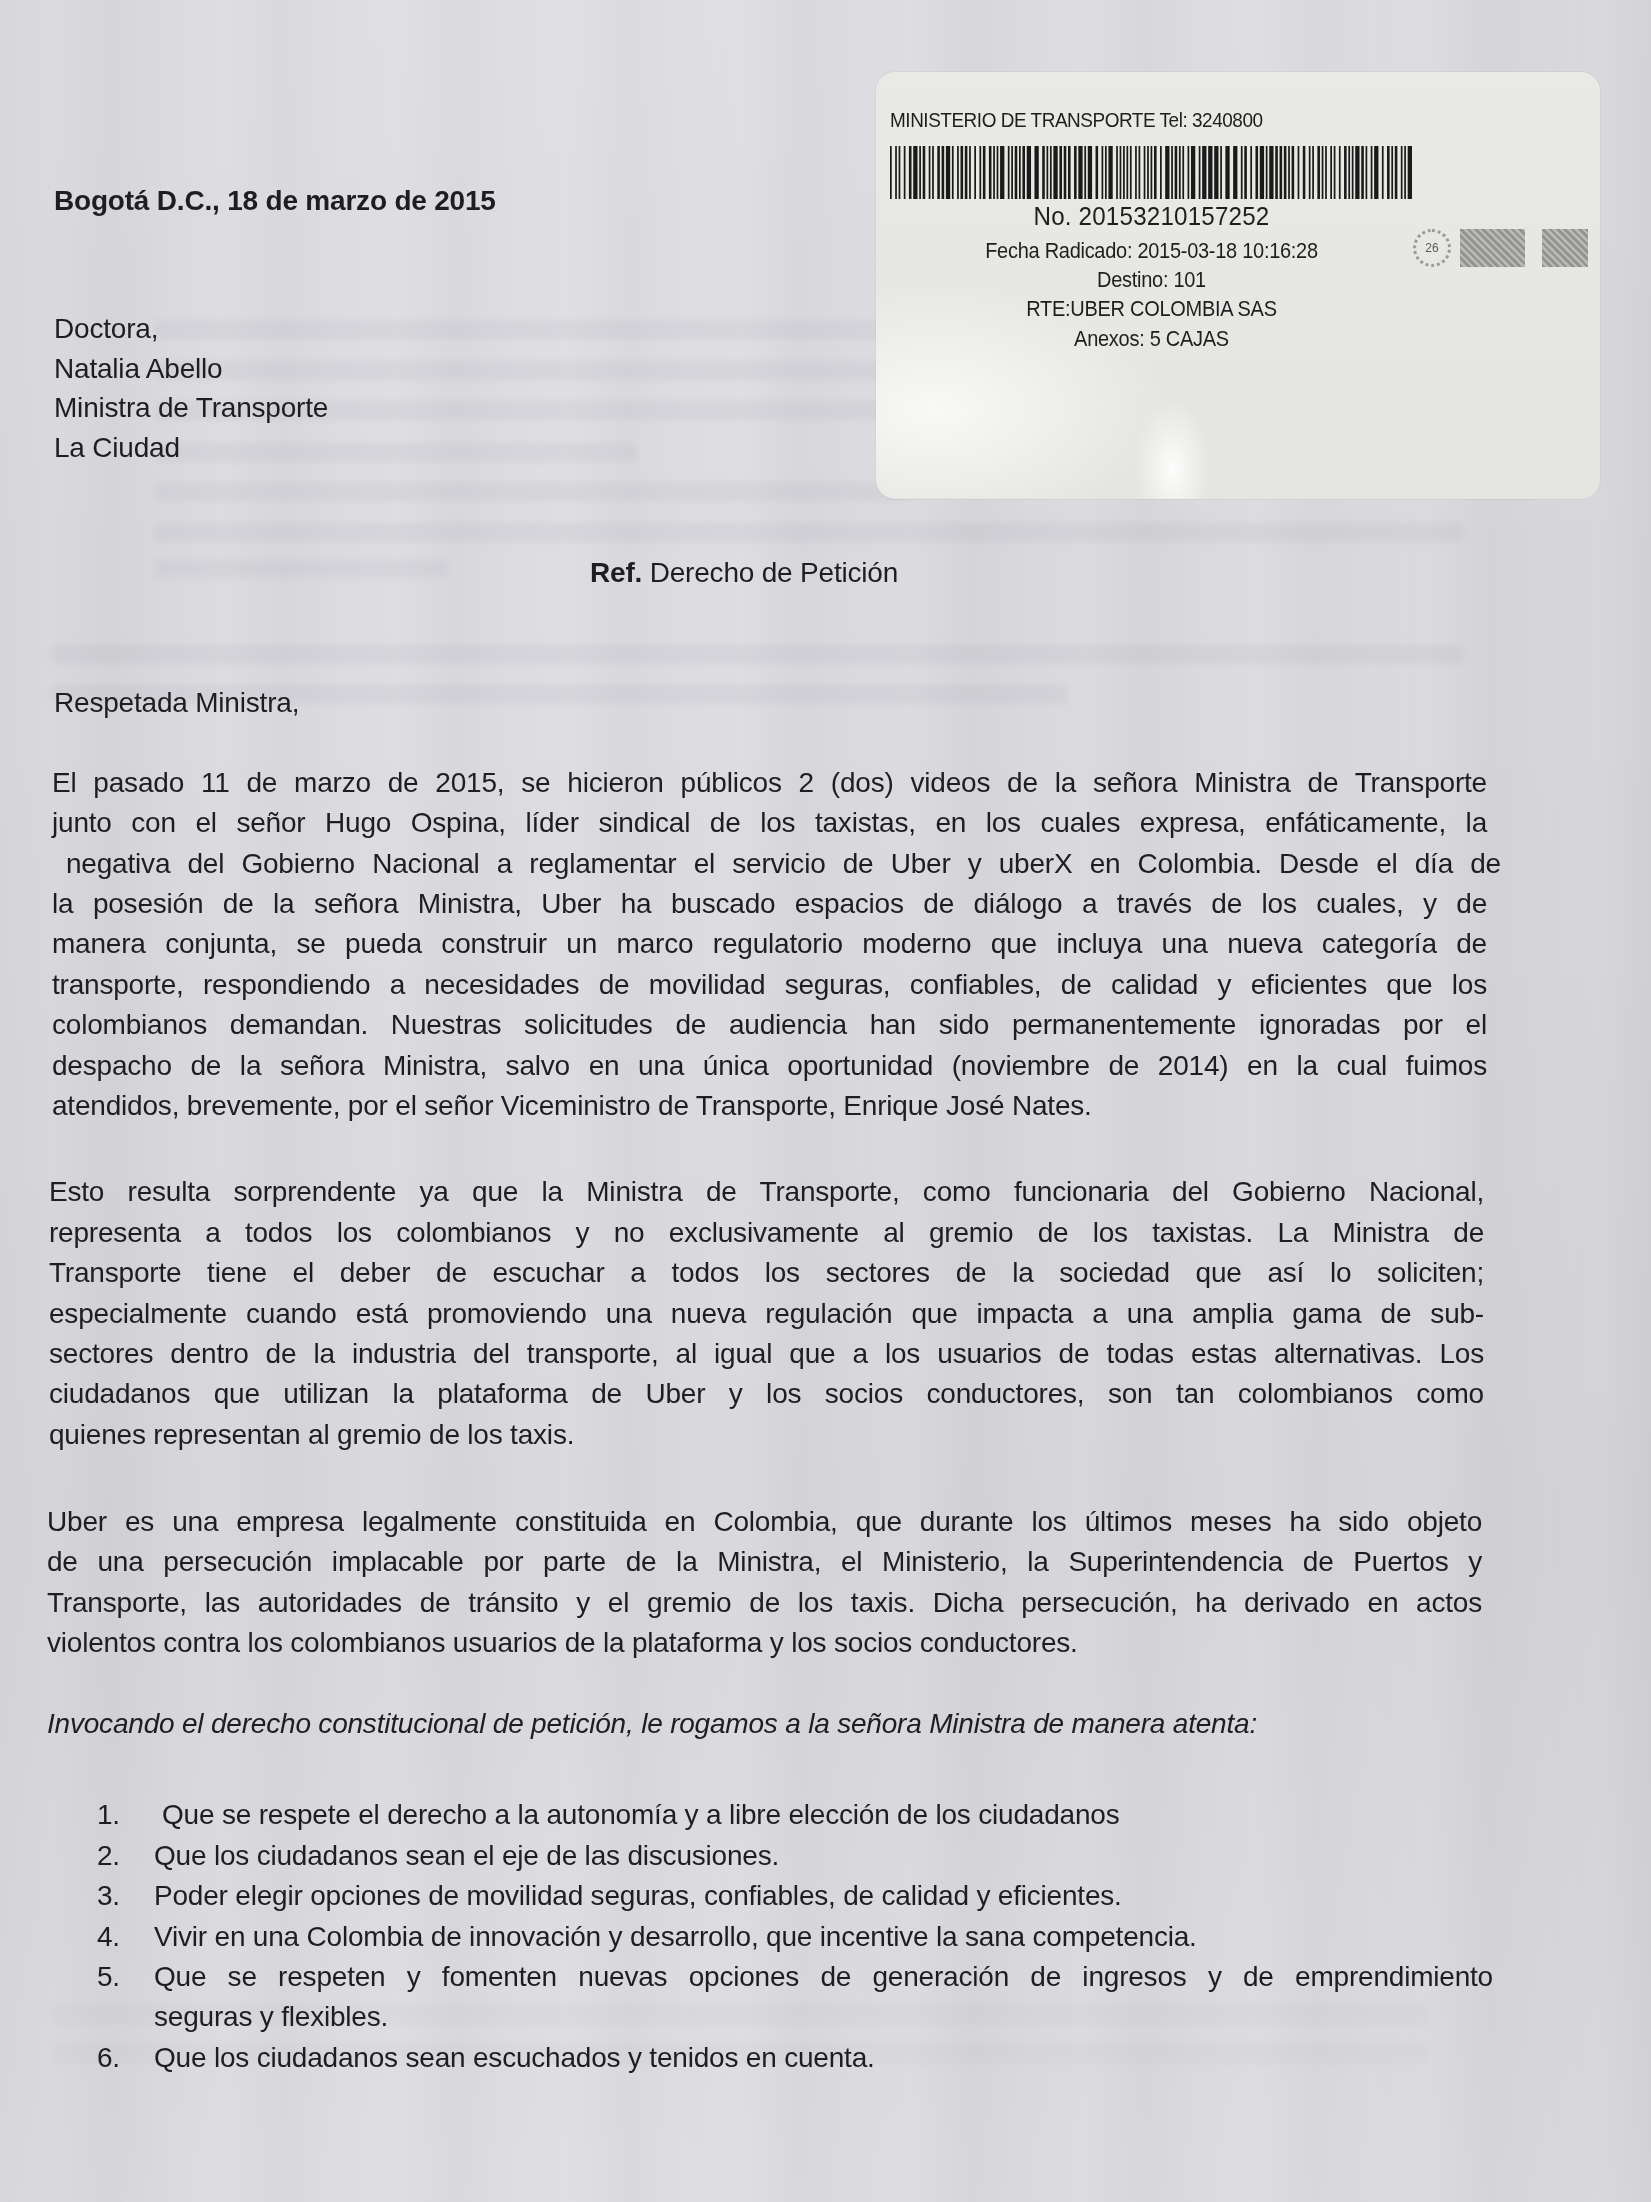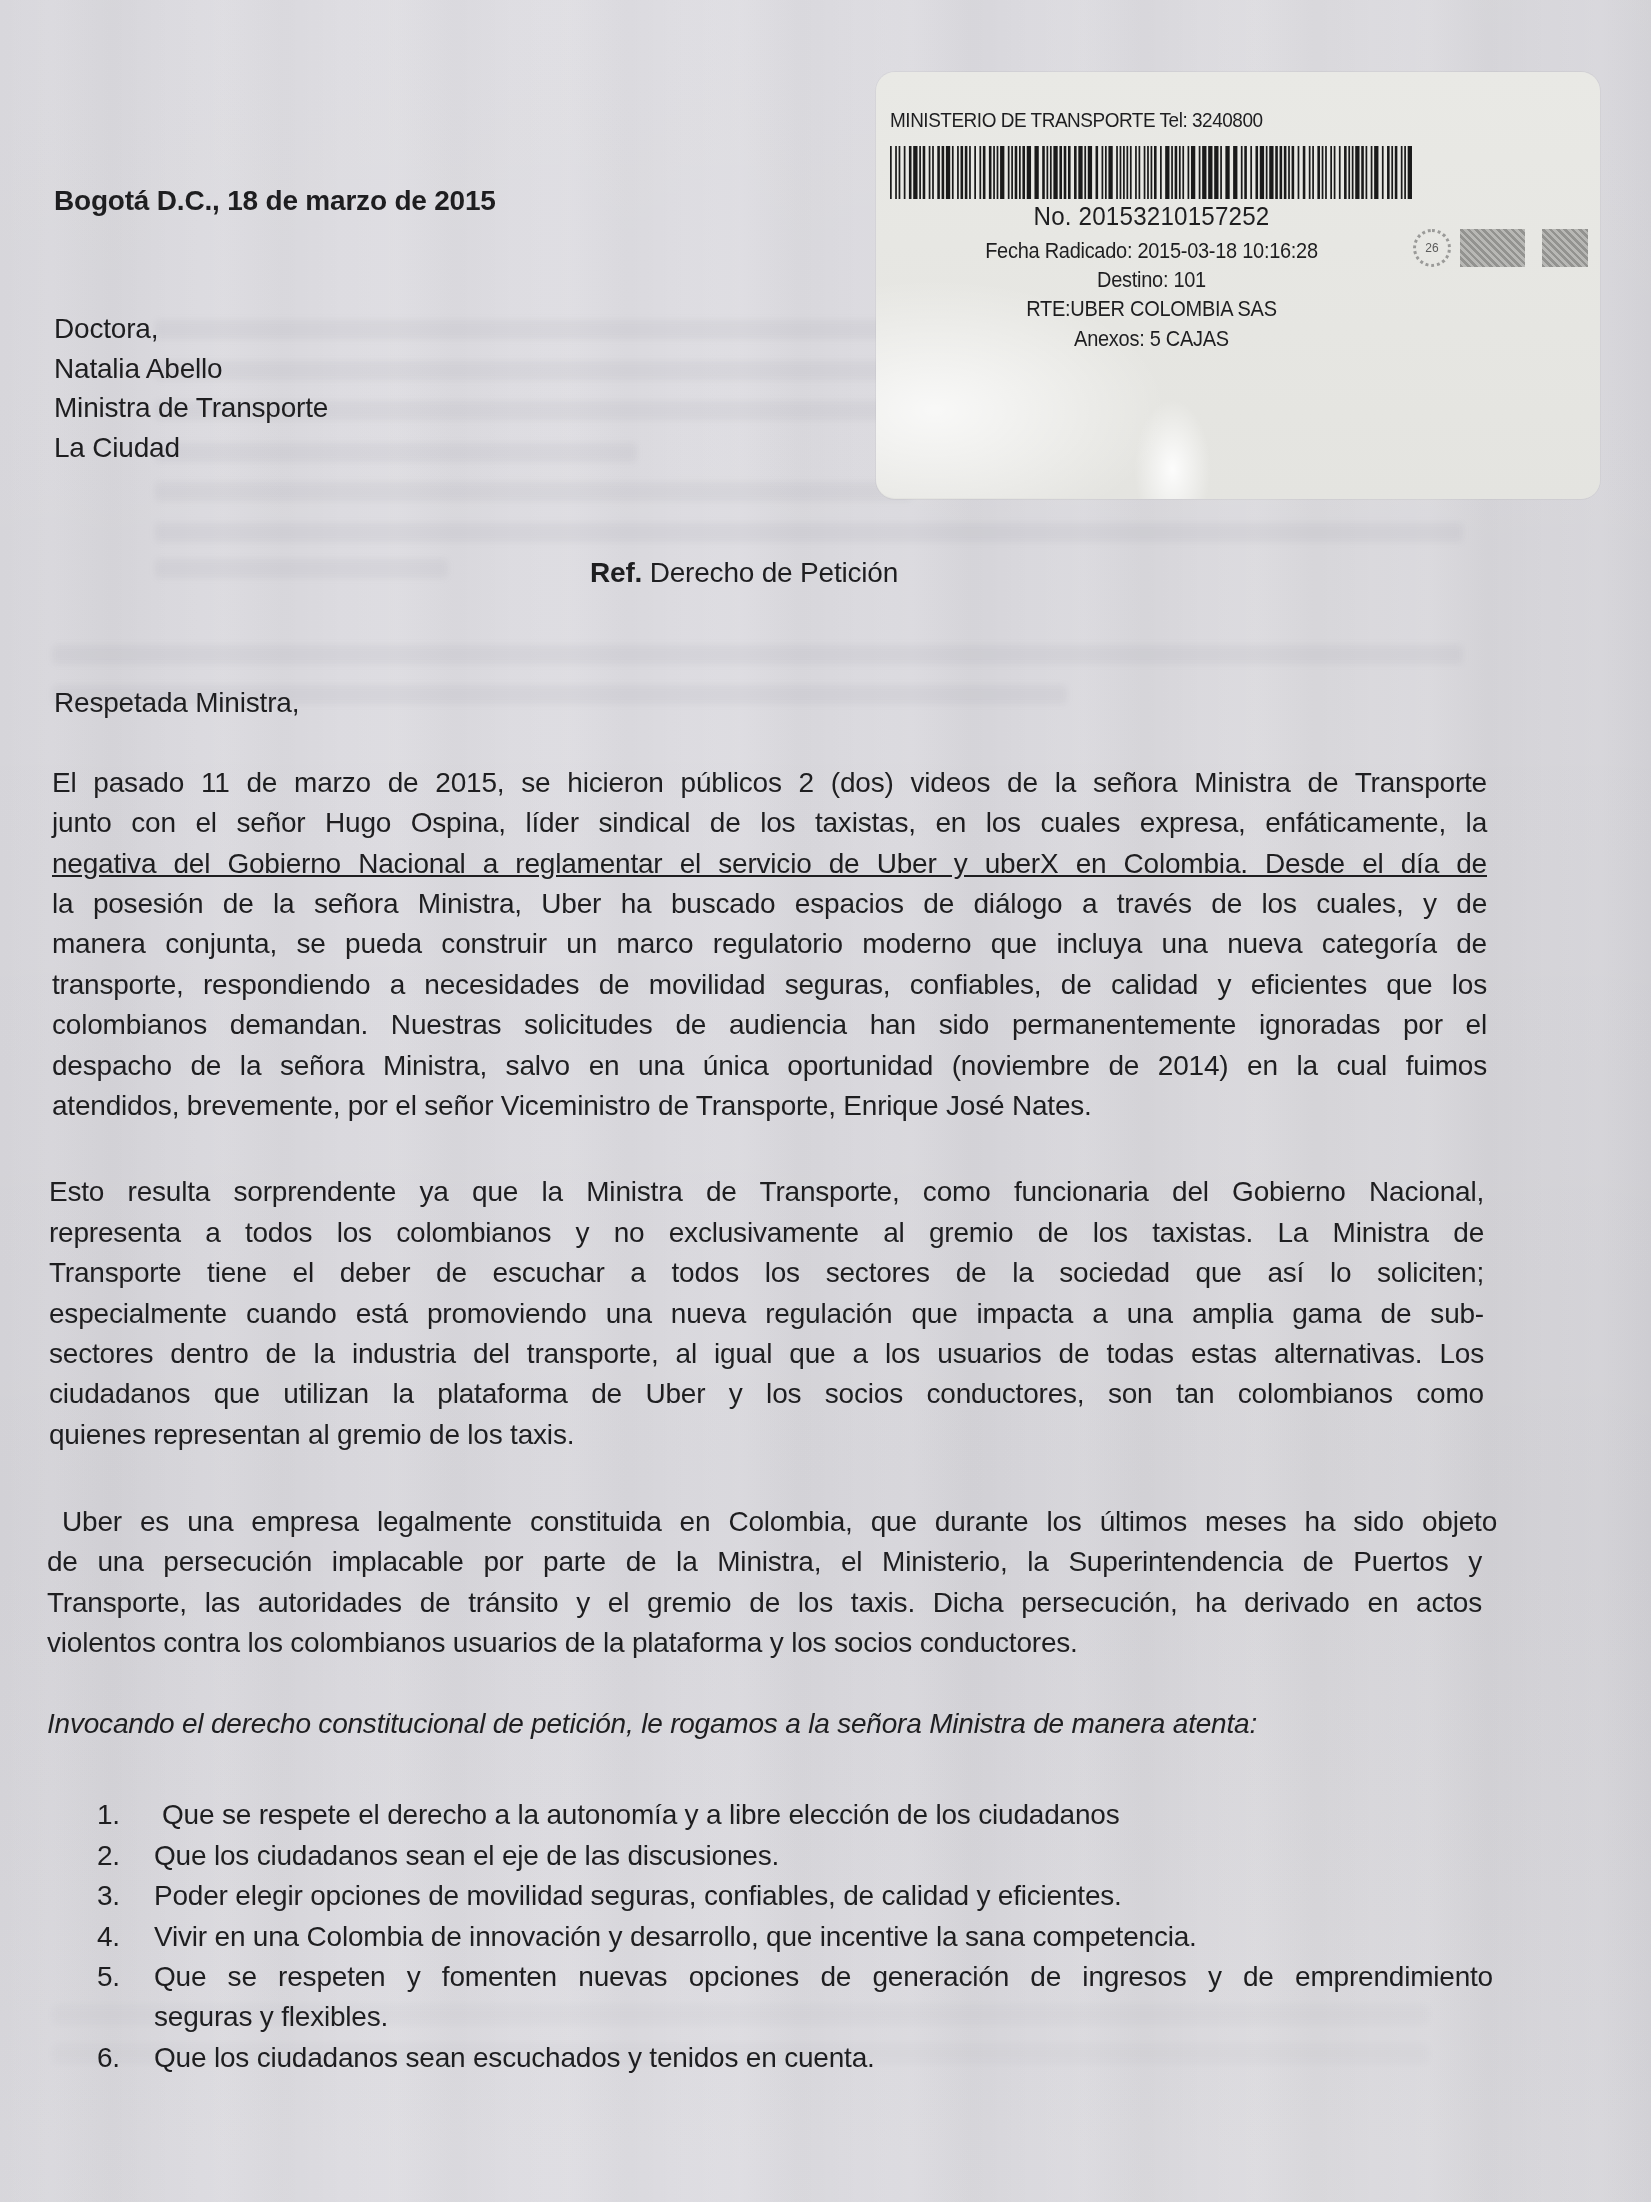--- a/index.html
+++ b/index.html
@@ -226,39 +226,39 @@
   <b>Ref.</b>
   <span>Derecho de Petición</span>
 </div>
 
 <div class="line" style="left:54px;top:686px;">Respetada Ministra,</div>
 
 <div id="body-paragraphs">
     <div>
       <div class="line just" style="width: 1435px; left: 52px; top: 766px;">El pasado 11 de marzo de 2015, se hicieron públicos 2 (dos) videos de la señora Ministra de Transporte</div>
       <div class="line just" style="width: 1435px; left: 52px; top: 806px;">junto con el señor Hugo Ospina, líder sindical de los taxistas, en los cuales expresa, enfáticamente, la</div>
-      <div class="line just" style="width: 1435px; left: 52px; top: 847px; text-decoration: underline;">negativa del Gobierno Nacional a reglamentar el servicio de Uber y uberX en Colombia. Desde el día de</div>
+      <div class="line just" style="width: 1435px; left: 66px; top: 847px;">negativa del Gobierno Nacional a reglamentar el servicio de Uber y uberX en Colombia. Desde el día de</div>
       <div class="line just" style="width: 1435px; left: 52px; top: 887px;">la posesión de la señora Ministra, Uber ha buscado espacios de diálogo a través de los cuales, y de</div>
       <div class="line just" style="width: 1435px; left: 52px; top: 927px;">manera conjunta, se pueda construir un marco regulatorio moderno que incluya una nueva categoría de</div>
       <div class="line just" style="width: 1435px; left: 52px; top: 968px;">transporte, respondiendo a necesidades de movilidad seguras, confiables, de calidad y eficientes que los</div>
       <div class="line just" style="width: 1435px; left: 52px; top: 1008px;">colombianos demandan. Nuestras solicitudes de audiencia han sido permanentemente ignoradas por el</div>
       <div class="line just" style="width: 1435px; left: 52px; top: 1049px;">despacho de la señora Ministra, salvo en una única oportunidad (noviembre de 2014) en la cual fuimos</div>
       <div class="line" style="left: 52px; top: 1089px;">atendidos, brevemente, por el señor Viceministro de Transporte, Enrique José Nates.</div>
     </div>
     <div>
       <div class="line just" style="width: 1435px; left: 49px; top: 1175px;">Esto resulta sorprendente ya que la Ministra de Transporte, como funcionaria del Gobierno Nacional,</div>
       <div class="line just" style="width: 1435px; left: 49px; top: 1216px;">representa a todos los colombianos y no exclusivamente al gremio de los taxistas. La Ministra de</div>
       <div class="line just" style="width: 1435px; left: 49px; top: 1256px;">Transporte tiene el deber de escuchar a todos los sectores de la sociedad que así lo soliciten;</div>
       <div class="line just" style="width: 1435px; left: 49px; top: 1297px;">especialmente cuando está promoviendo una nueva regulación que impacta a una amplia gama de sub-</div>
       <div class="line just" style="width: 1435px; left: 49px; top: 1337px;">sectores dentro de la industria del transporte, al igual que a los usuarios de todas estas alternativas. Los</div>
       <div class="line just" style="width: 1435px; left: 49px; top: 1377px;">ciudadanos que utilizan la plataforma de Uber y los socios conductores, son tan colombianos como</div>
       <div class="line" style="left: 49px; top: 1418px;">quienes representan al gremio de los taxis.</div>
     </div>
     <div>
-      <div class="line just" style="width: 1435px; left: 47px; top: 1505px; margin-left: 15px;">Uber es una empresa legalmente constituida en Colombia, que durante los últimos meses ha sido objeto</div>
+      <div class="line just" style="width: 1435px; left: 47px; top: 1505px;">Uber es una empresa legalmente constituida en Colombia, que durante los últimos meses ha sido objeto</div>
       <div class="line just" style="width: 1435px; left: 47px; top: 1545px;">de una persecución implacable por parte de la Ministra, el Ministerio, la Superintendencia de Puertos y</div>
       <div class="line just" style="width: 1435px; left: 47px; top: 1586px;">Transporte, las autoridades de tránsito y el gremio de los taxis. Dicha persecución, ha derivado en actos</div>
       <div class="line" style="left: 47px; top: 1626px;">violentos contra los colombianos usuarios de la plataforma y los socios conductores.</div>
     </div>
     <div>
       <div class="line" style="left: 47px; top: 1707px; font-style: italic;">Invocando el derecho constitucional de petición, le rogamos a la señora Ministra de manera atenta:</div>
     </div>
   </div>
 <div id="request-list">
     <div>

